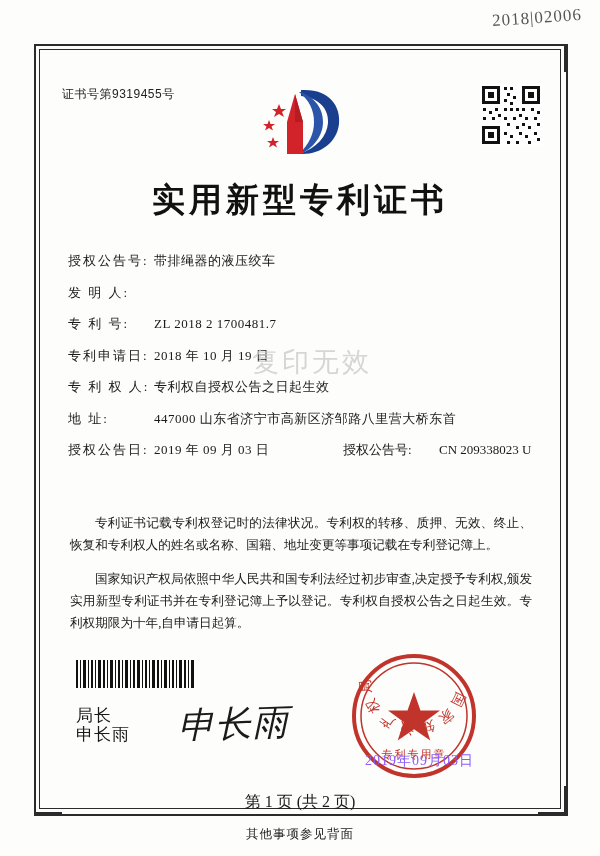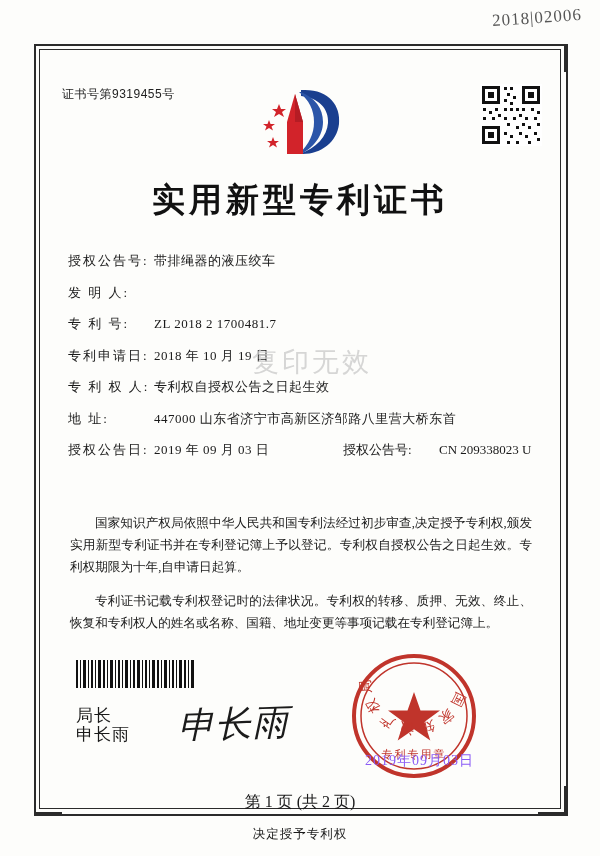--- a/index.html
+++ b/index.html
@@ -345,22 +345,22 @@
       <div class="field-label">授权公告日:</div>
       <div class="field-value">2019 年 09 月 03 日</div>
       <div class="field-label2">授权公告号:</div>
       <div class="field-value2">CN 209338023 U</div>
     </div>
   </div>
 
   <div class="watermark">复印无效</div>
 
   <div class="paragraphs">
+    <p>专利证书记载专利权登记时的法律状况。专利权的转移、质押、无效、终止、恢复和专利权人的姓名或名称、国籍、地址变更等事项记载在专利登记簿上。</p>
     <p>国家知识产权局依照中华人民共和国专利法经过初步审查,决定授予专利权,颁发实用新型专利证书并在专利登记簿上予以登记。专利权自授权公告之日起生效。专利权期限为十年,自申请日起算。</p>
-    <p>专利证书记载专利权登记时的法律状况。专利权的转移、质押、无效、终止、恢复和专利权人的姓名或名称、国籍、地址变更等事项记载在专利登记簿上。</p>
   </div>
 
   <div class="barcode">
     <svg width="120" height="28" viewBox="0 0 120 28">
       <g fill="#111">
         <rect x="0" y="0" width="2" height="28"></rect>
           <rect x="4" y="0" width="1" height="28"></rect>
         <rect x="7" y="0" width="3" height="28"></rect>
           <rect x="12" y="0" width="1" height="28"></rect>
         <rect x="15" y="0" width="2" height="28"></rect>
@@ -414,15 +414,15 @@
       <text font-family="'Liberation Serif', serif" font-size="14" fill="#c0342b" letter-spacing="5">
         <textPath href="#sealArc" startOffset="8%">国家知识产权局</textPath>
       </text>
       <text x="64" y="106" text-anchor="middle" font-family="'Liberation Serif', serif" font-size="11" fill="#c0342b" letter-spacing="2">专利专用章</text>
     </svg>
   </div>
 
   <div class="seal-date">2019年09月03日</div>
 
   <div class="page-num">第 1 页 (共 2 页)</div>
-  <div class="footer-note">决定授予专利权</div>
+  <div class="footer-note">其他事项参见背面</div>
 
 </div>
 
 </body></html>

